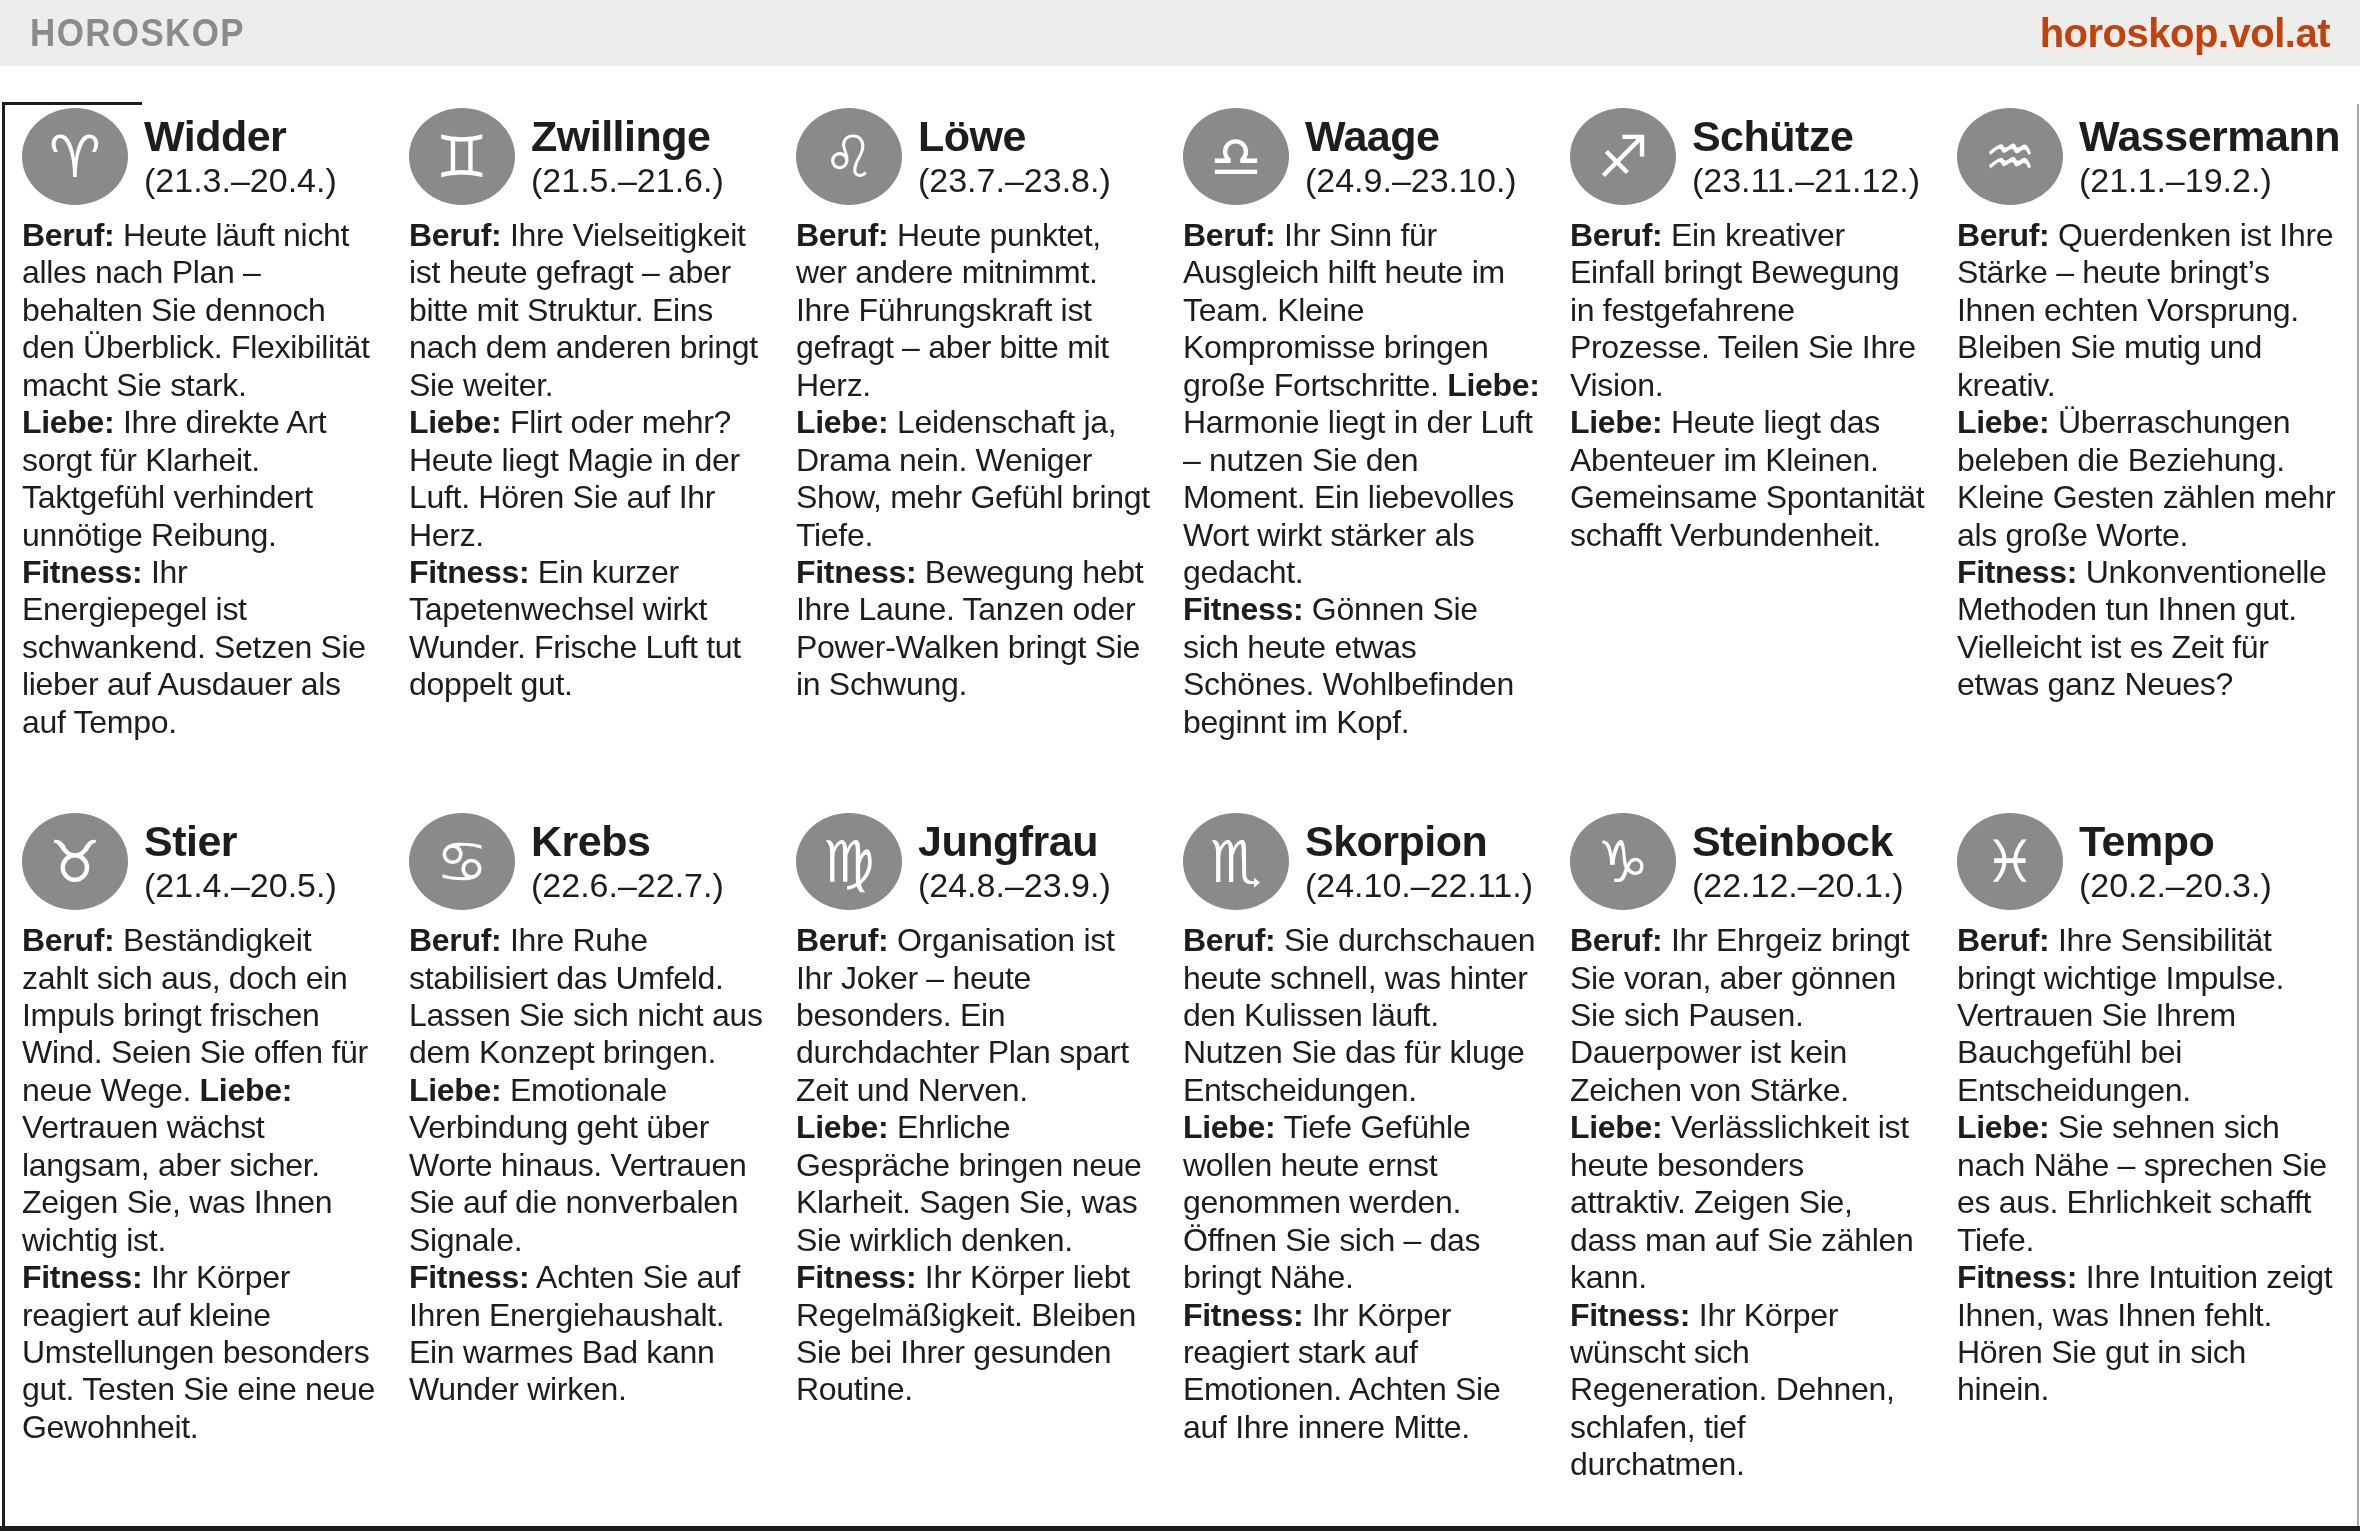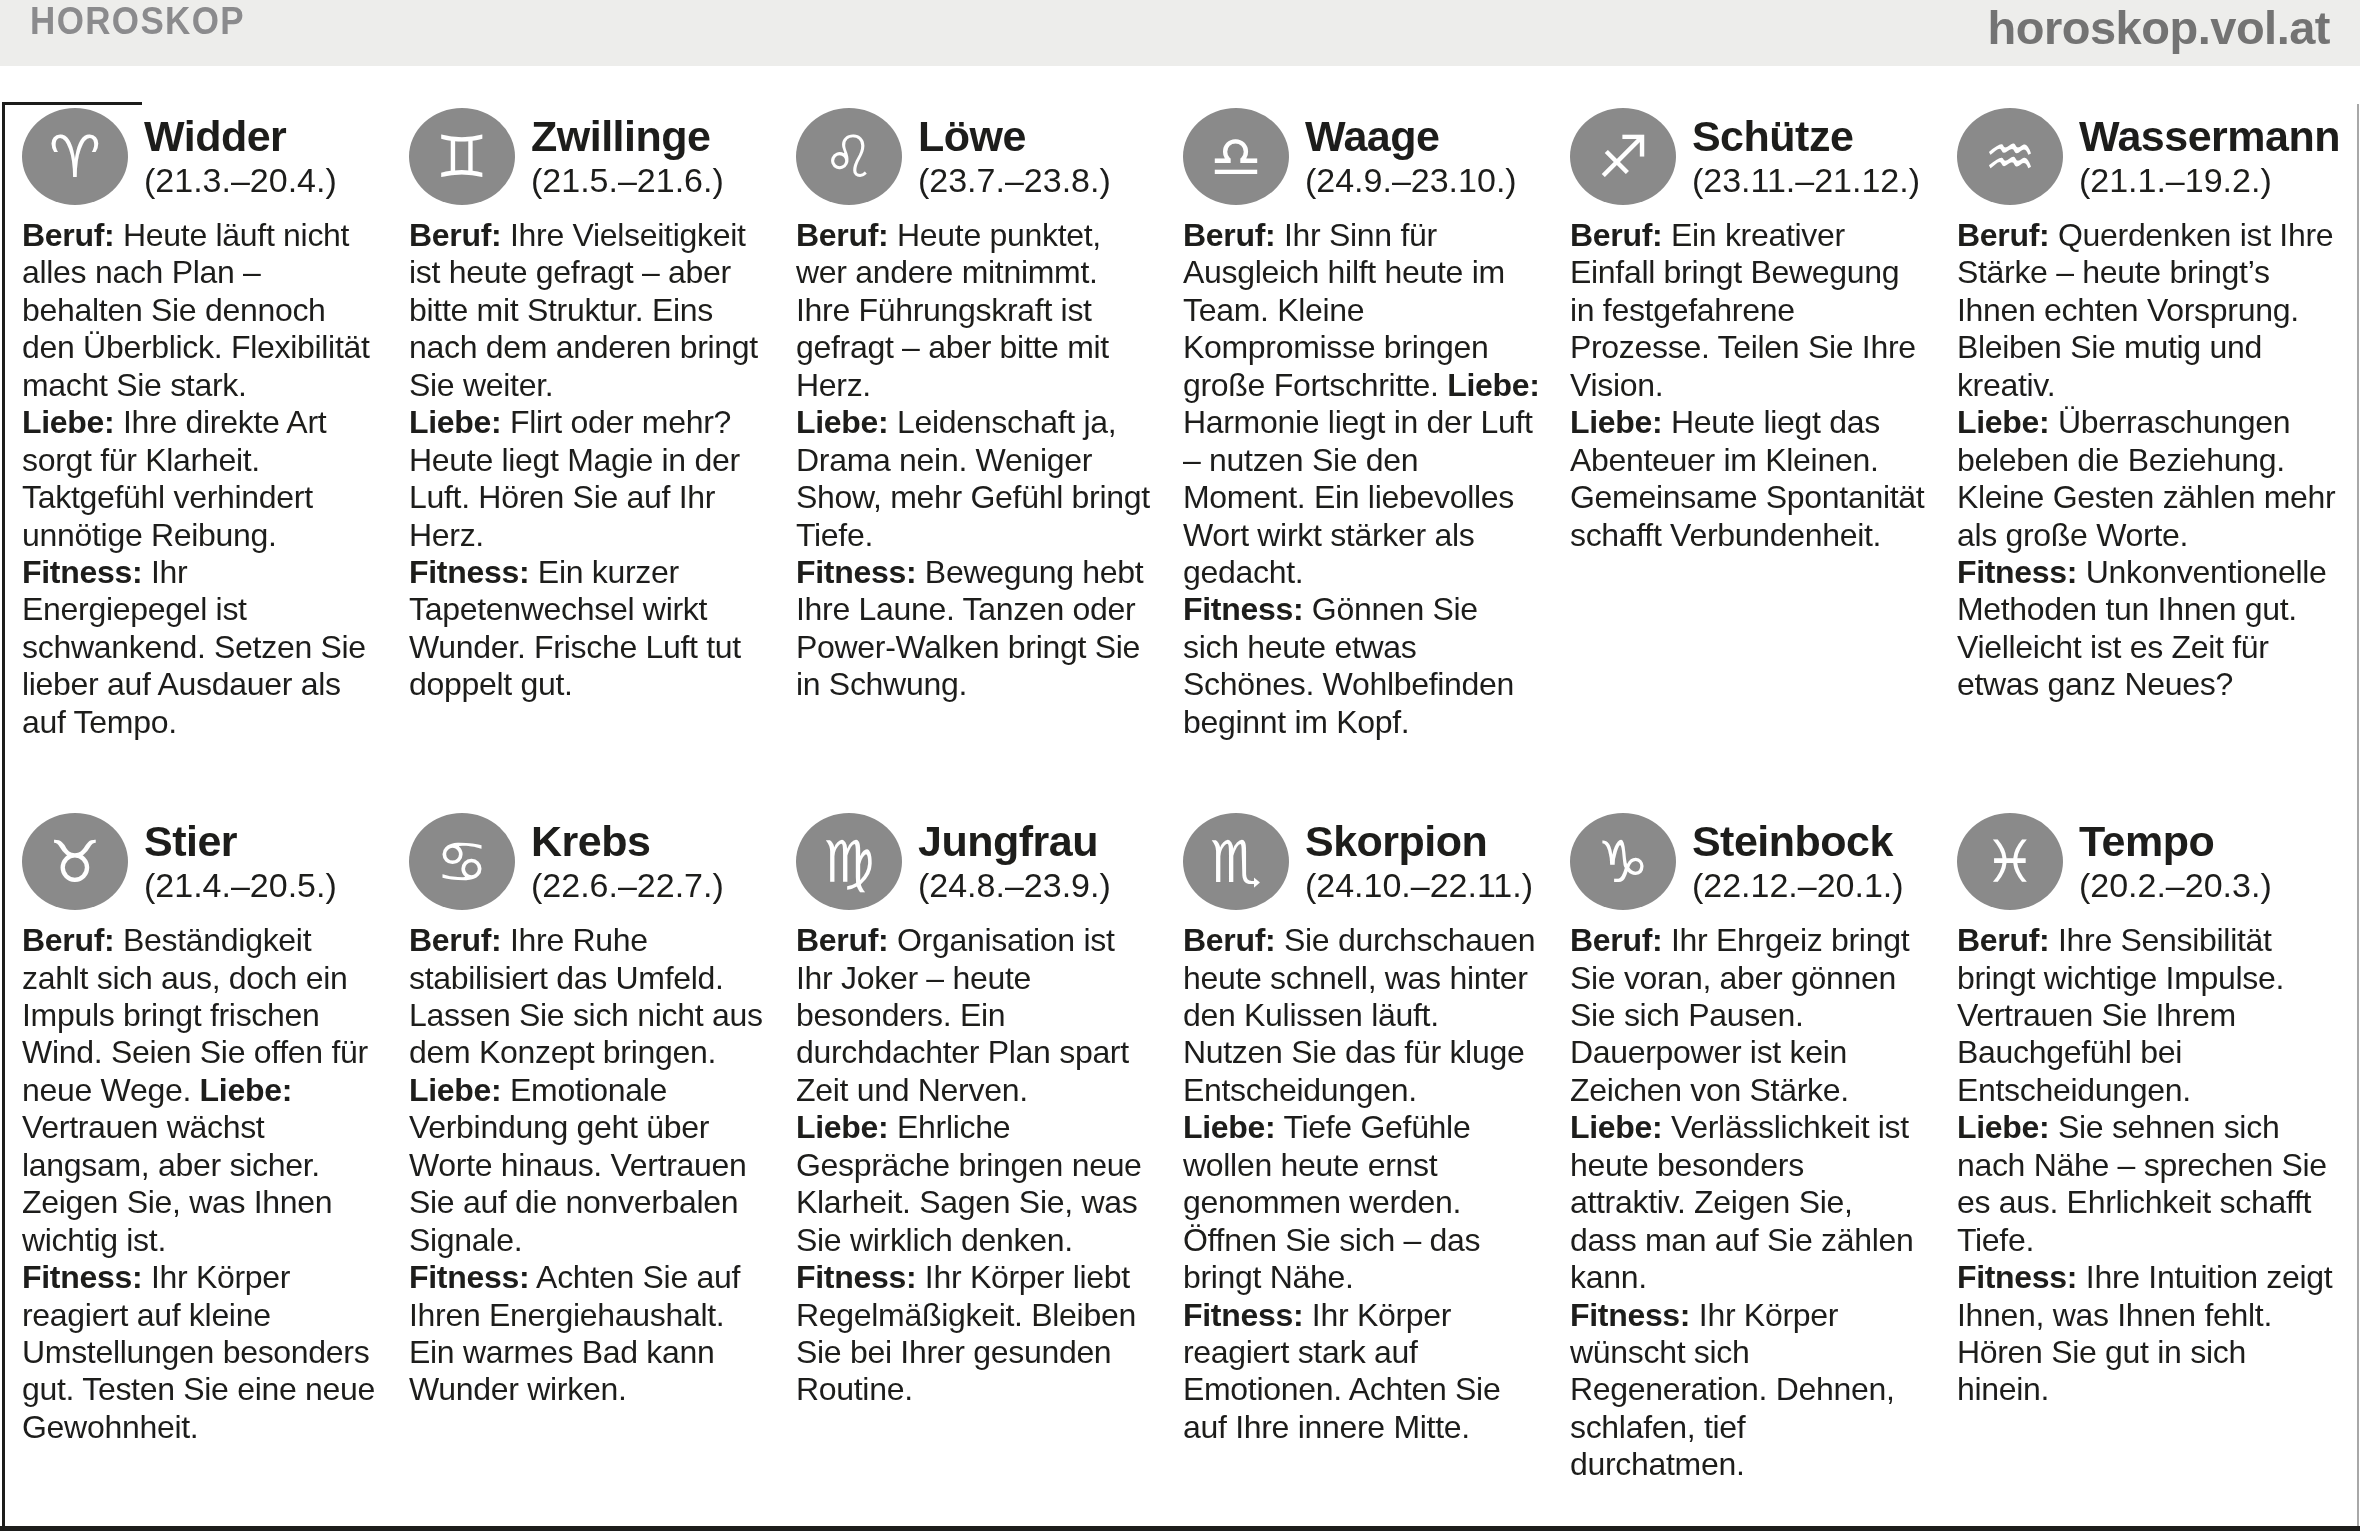--- a/index.html
+++ b/index.html
@@ -5,29 +5,29 @@
   * { box-sizing: border-box; }
   html,body { margin:0; padding:0; }
   body {
     width:2360px; height:1531px; position:relative; overflow:hidden;
     background:#ffffff; font-family:"Liberation Sans", sans-serif;
     color:#1d1d1b;
   }
   
   .topbar {
     position:absolute; left:0; top:0; width:2360px; height:66px;
-    background:#ededeb; display:flex; align-items:flex-start;
+    background:#ededeb; display:flex; align-items:center;
     justify-content:space-between; padding:0 30px;gap:24px;
   }
   .brand {
     font-size:38px; font-weight:700; letter-spacing:1.5px; color:#8b8b8d;
     transform:scaleX(.92); transform-origin:left center;
   }
   .site {
-    font-size:47px; font-weight:700; color:#737373; text-decoration:none;
+    font-size:40px; font-weight:700; color:#c2410c; text-decoration:none;
     letter-spacing:-0.5px;
   }
   
   .rule-left  { position:absolute; left:2px;  top:104px; width:3px; bottom:0; background:#1d1d1b; }
   .rule-tick  { position:absolute; left:2px;  top:102px; width:140px; height:3px; background:#1d1d1b; }
   .rule-right { position:absolute; right:1px; top:104px; width:2px; bottom:5px; background:#a8a8a8; }
   .rule-bottom{ position:absolute; left:0; right:0; bottom:0; height:5px; background:#1d1d1b; }
   
   .grid {
     position:absolute; left:22px; right:20px; top:108px;

